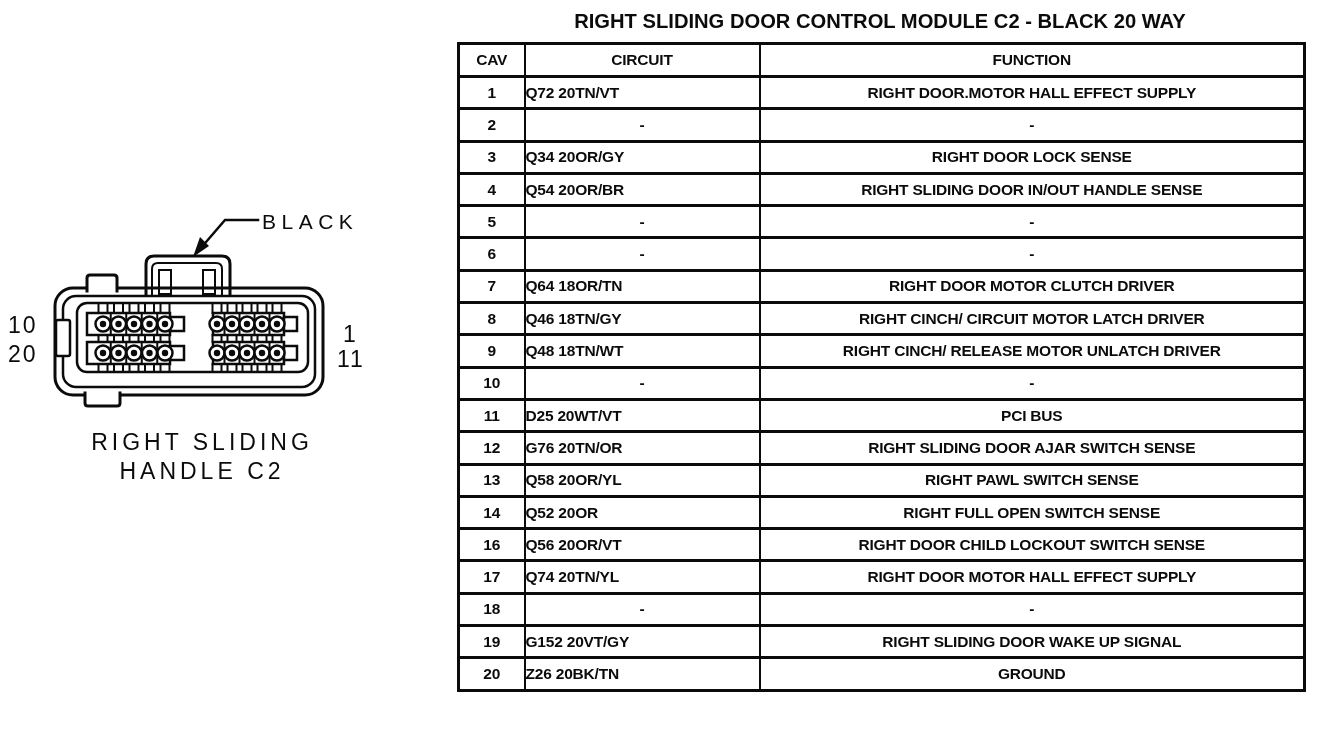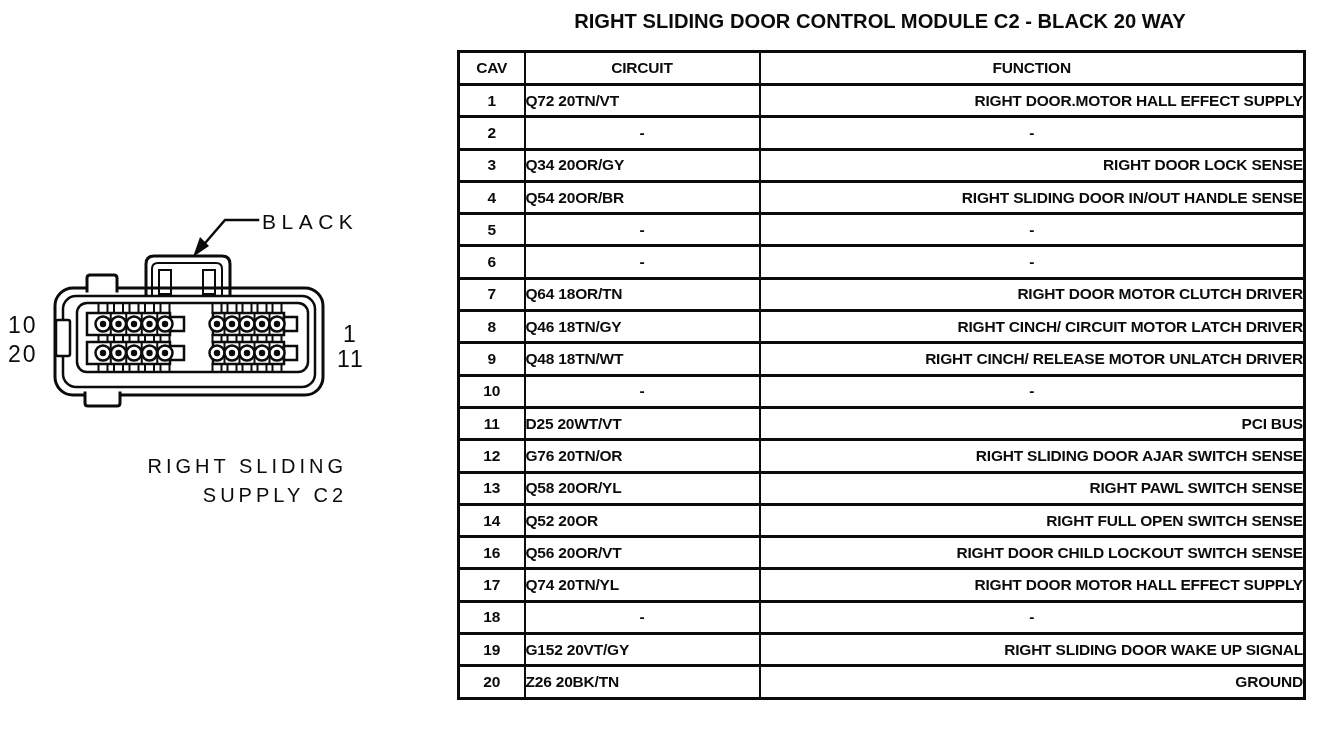--- a/index.html
+++ b/index.html
@@ -10,47 +10,47 @@
     -webkit-font-smoothing:none;
   }
   
   .table-title{
     position:absolute;left:457px;top:9px;width:846px;
     text-align:center;font-weight:700;font-size:21px;letter-spacing:0px;
     transform:scaleX(.96);transform-origin:center;
     white-space:nowrap;color:#0b0b0b;
   }
   
-  .pinout-wrap{position:absolute;left:457px;top:50px;}
+  .pinout-wrap{position:absolute;left:457px;top:42px;}
   table.pinout{
     border-collapse:collapse;table-layout:fixed;width:846px;
     border:3px solid #0b0b0b;
   }
   table.pinout col.c-cav{width:66px;}
   table.pinout col.c-circuit{width:235px;}
   table.pinout col.c-function{width:545px;}
   table.pinout th,table.pinout td{
     border-top:3px solid #0b0b0b;border-bottom:3px solid #0b0b0b;
     border-left:2px solid #0b0b0b;border-right:2px solid #0b0b0b;
     font-weight:700;font-size:15.5px;letter-spacing:-.2px;
     padding:0;vertical-align:middle;overflow:hidden;white-space:nowrap;
   }
   table.pinout th{height:30px;text-align:center;font-size:15.5px;}
   table.pinout td{height:29.3px;}
   td.cav{text-align:center;}
   td.circuit{text-align:left;padding-left:14px;margin-top:15px;}
-  td.function{text-align:right;padding-left:8px;}
+  td.function{text-align:center;padding-left:8px;}
   td.dash{text-align:center;padding-left:0;}
   
   .connector-fig{position:absolute;left:0;top:190px;width:420px;height:350px;}
   .connector-fig svg{display:block;}
   .fig-caption{
     position:absolute;left:57px;top:428px;width:290px;
-    text-align:right;font-size:20px;letter-spacing:4px;line-height:29px;
-    color:#0b0b0b;white-space:nowrap;margin-top:24px;
+    text-align:center;font-size:23px;letter-spacing:4px;line-height:29px;
+    color:#0b0b0b;white-space:nowrap;
   }
 </style>
 </head>
 <body>
 
 <div class="table-title">RIGHT SLIDING DOOR CONTROL MODULE C2 - BLACK 20 WAY</div>
 
 <div class="pinout-wrap">
   <table class="pinout">
     <colgroup>
@@ -255,14 +255,14 @@
       <text x="8" y="143">10</text>
       <text x="8" y="172">20</text>
       <text x="343" y="152">1</text>
       <text x="337" y="177">11</text>
     </g>
   </svg>
 </div>
 
 <div class="fig-caption">
   <div>RIGHT SLIDING</div>
-  <div>SUPPLY C2</div>
+  <div>HANDLE C2</div>
 </div>
 
 </body></html>

